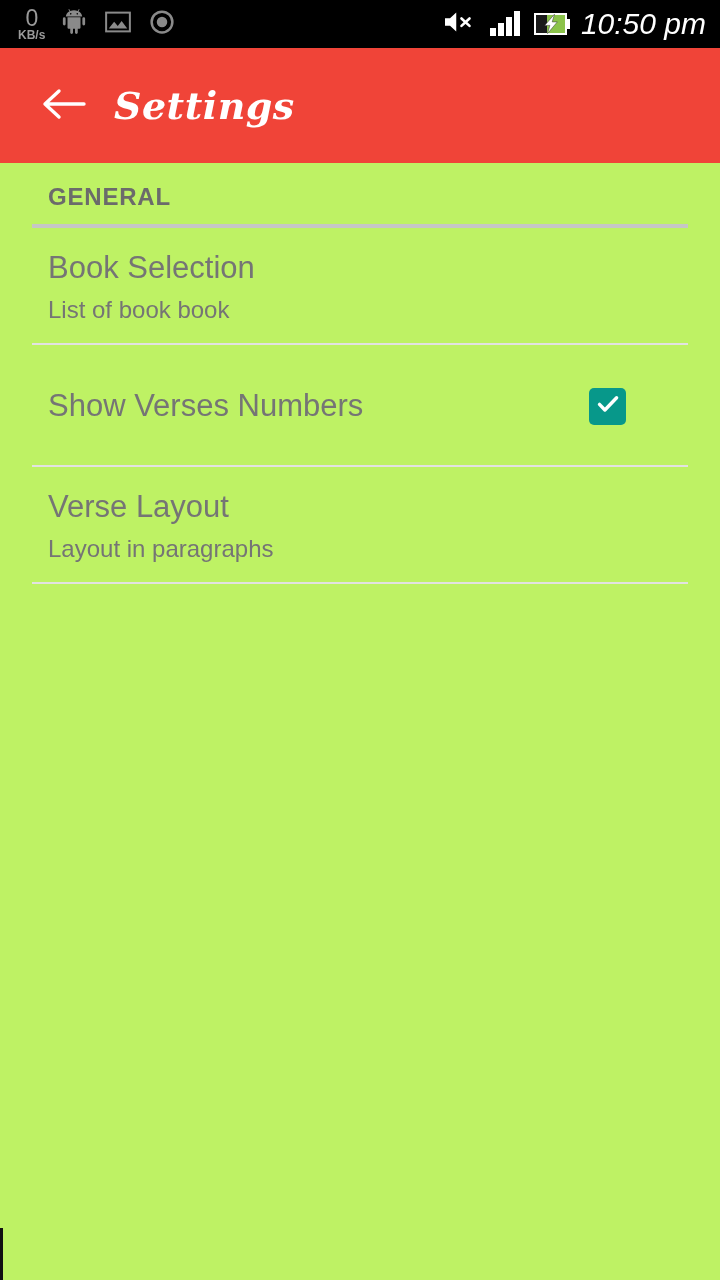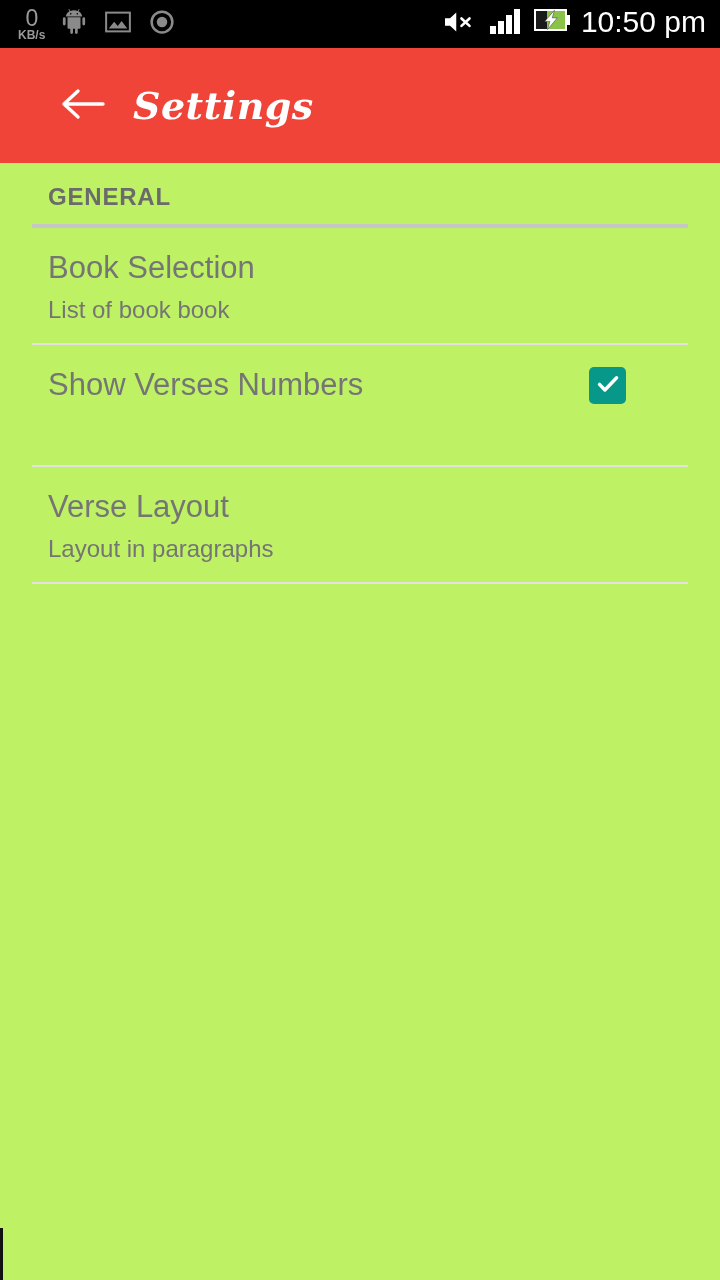--- a/index.html
+++ b/index.html
@@ -29,22 +29,23 @@
   }
   #status-left {
     display: flex;
     align-items: center;
     gap: 14px;
     flex: 0 0 auto;
   }
   #status-right {
     margin-left: auto;
     display: flex;
-    align-items: flex-start;
+    align-items: flex-end;
     gap: 10px;
+    font-style: italic;
   }
   .net-speed {
     display: flex;
     flex-direction: column;
     align-items: center;
     justify-content: center;
     line-height: 1;
     color: #9a9a9a;
   }
   .net-speed .num {
@@ -68,21 +69,21 @@
 
   
   #app-bar {
     position: absolute;
     top: 48px; left: 0;
     width: 720px;
     height: 115px;
     background: #f04438;
     display: flex;
     align-items: center;
-    padding-left: 55px;
+    padding-left: 36px;
     box-sizing: border-box;
   }
   #back-button {
     width: 54px;
     height: 54px;
     display: flex;
     align-items: center;
     justify-content: center;
     cursor: pointer;
   }
@@ -127,20 +128,21 @@
     height: 4px;
     background: #c6c6c6;
   }
 
   .pref-row {
     padding: 0 32px;
     box-sizing: border-box;
   }
   .pref-inner {
     display: flex;
+    align-items: center;
     padding: 22px 16px 20px 16px;
     box-sizing: border-box;
     min-height: 88px;
   }
   .pref-text {
     flex: 1 1 auto;
     min-width: 0;
   }
   .pref-title {
     font-size: 31px;

